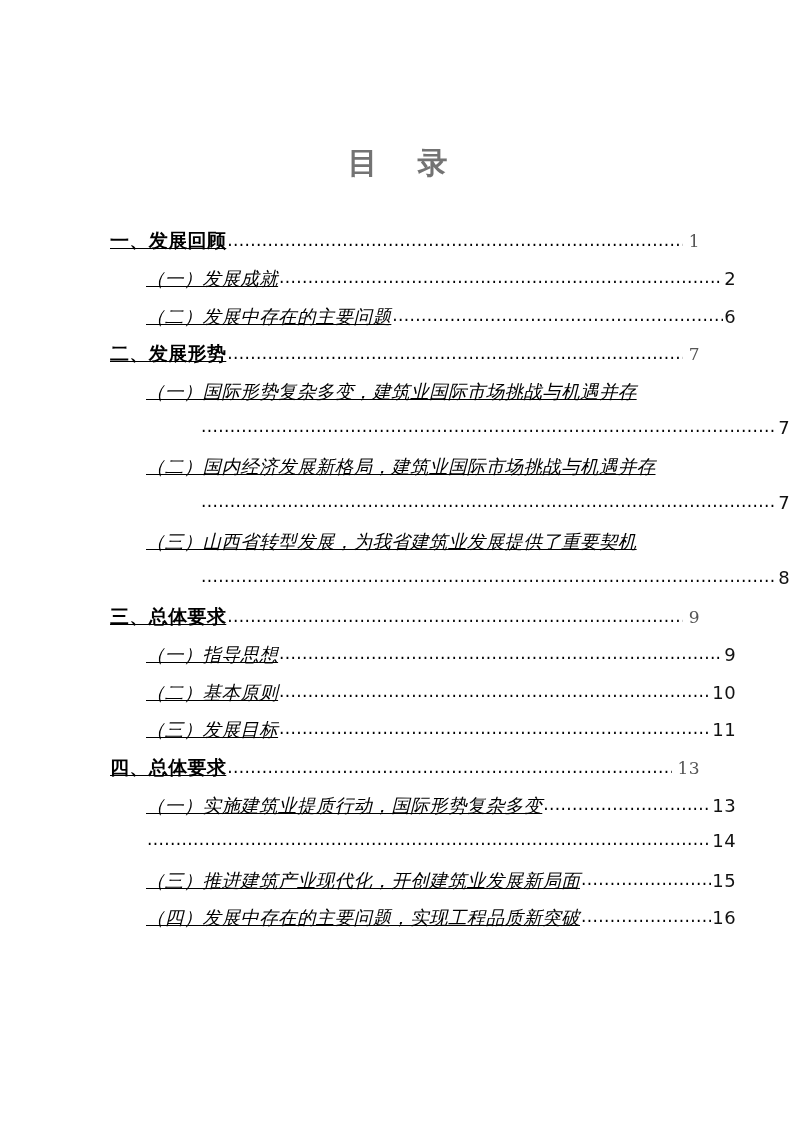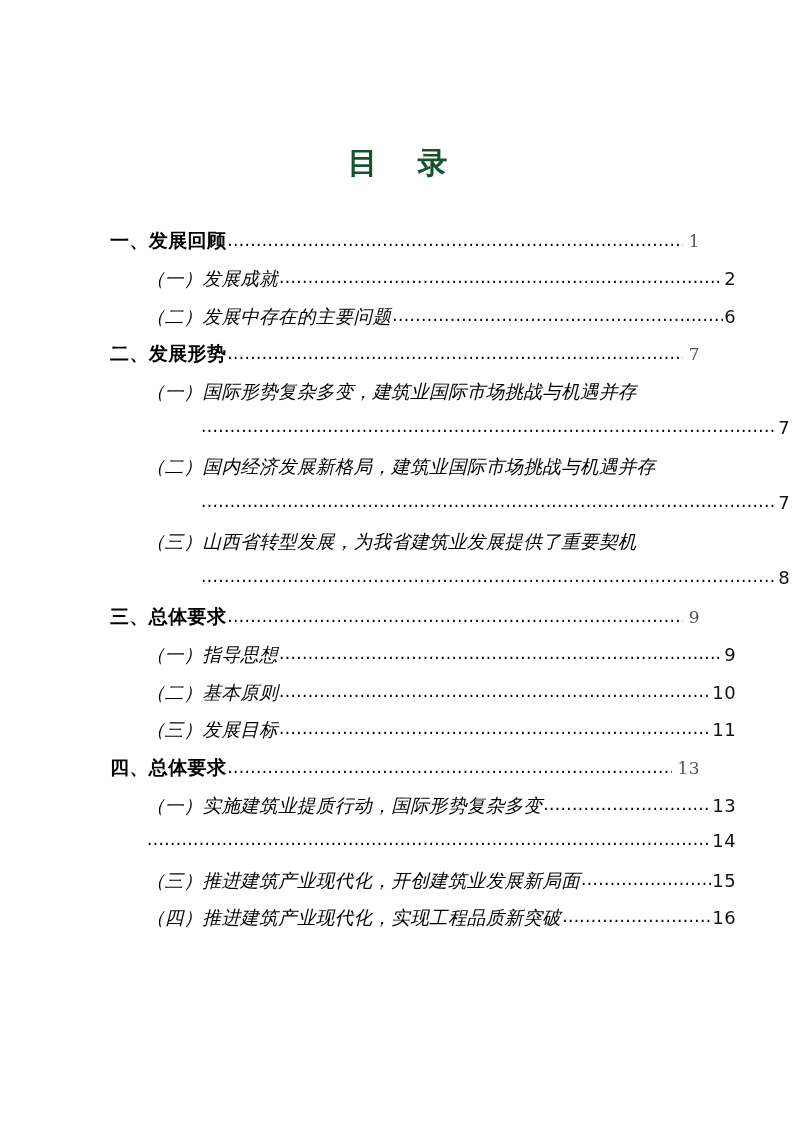--- a/index.html
+++ b/index.html
@@ -29,21 +29,21 @@
     position: absolute;
     left: 0;
     top: 142px;
     width: 800px;
     text-align: center;
     font-family: "DejaVu Sans", sans-serif;
     font-weight: bold;
     font-size: 30px;
     letter-spacing: 0.16em;
     line-height: 42px;
-    color: #14532d;
+    color: #737373;
     white-space: pre;
   }
 
   
   .toc {
     position: absolute;
     left: 110px;
     top: 228px;
     width: 590px;
   }
@@ -61,20 +61,21 @@
     align-items: baseline;
     width: 100%;
     height: 37.5px;
     overflow: hidden;
     white-space: nowrap;
   }
 
   .entry-text {
     flex: 0 0 auto;
     white-space: pre;
+    text-decoration: underline;
   }
 
   .leader {
     flex: 1 1 auto;
     overflow: hidden;
     white-space: nowrap;
     margin: 0 1px;
     position: relative;
     height: 1em;
   }
@@ -265,20 +266,20 @@
       </div>
       <div class="toc-entry lvl2">
         <div class="line">
           <span class="entry-text">（三）推进建筑产业现代化，开创建筑业发展新局面</span>
           <span class="leader"></span>
           <span class="page-num">15</span>
         </div>
       </div>
       <div class="toc-entry lvl2">
         <div class="line">
-          <span class="entry-text">（四）推进建筑产业现代化，实现工程品质新突破</span>
+          <span class="entry-text">（四）发展中存在的主要问题，实现工程品质新突破</span>
           <span class="leader"></span>
           <span class="page-num">16</span>
         </div>
       </div>
     </div>
 
 </div>
 
 </body></html>

